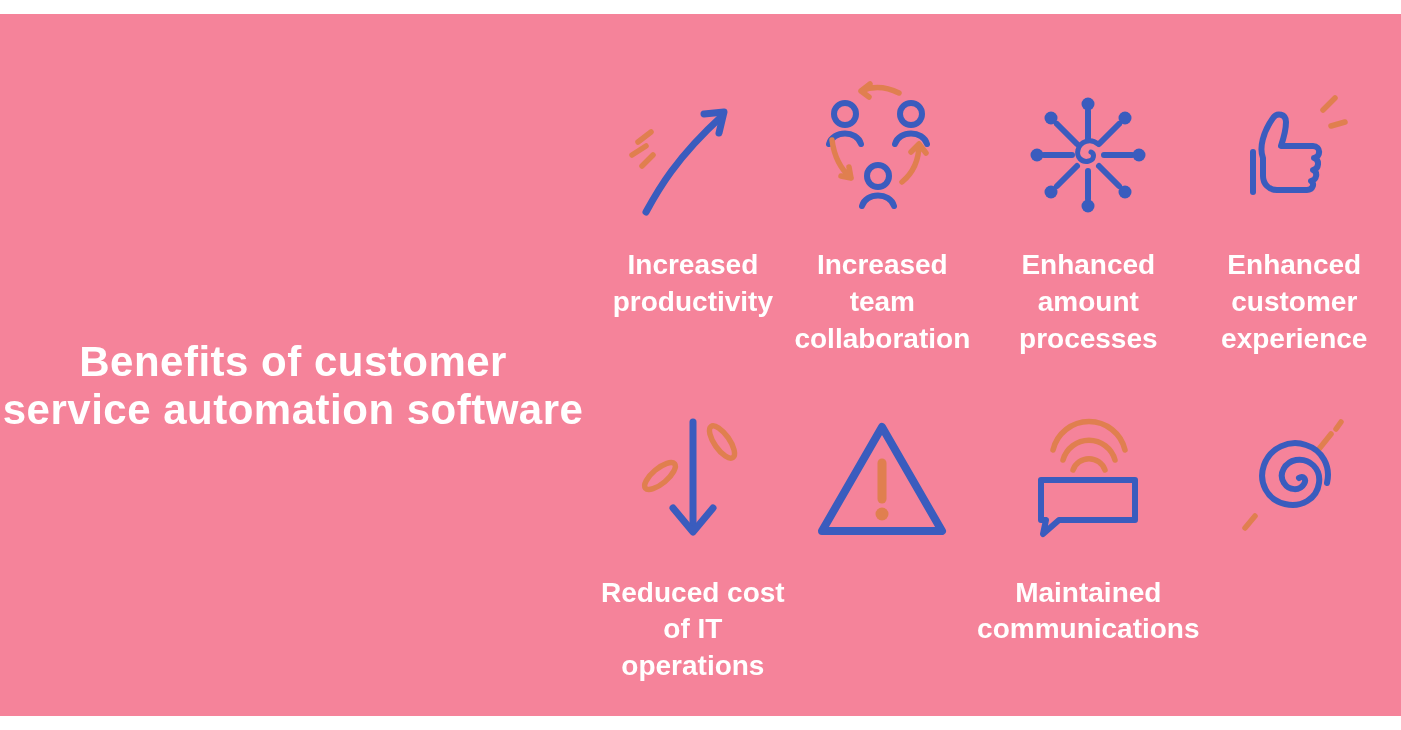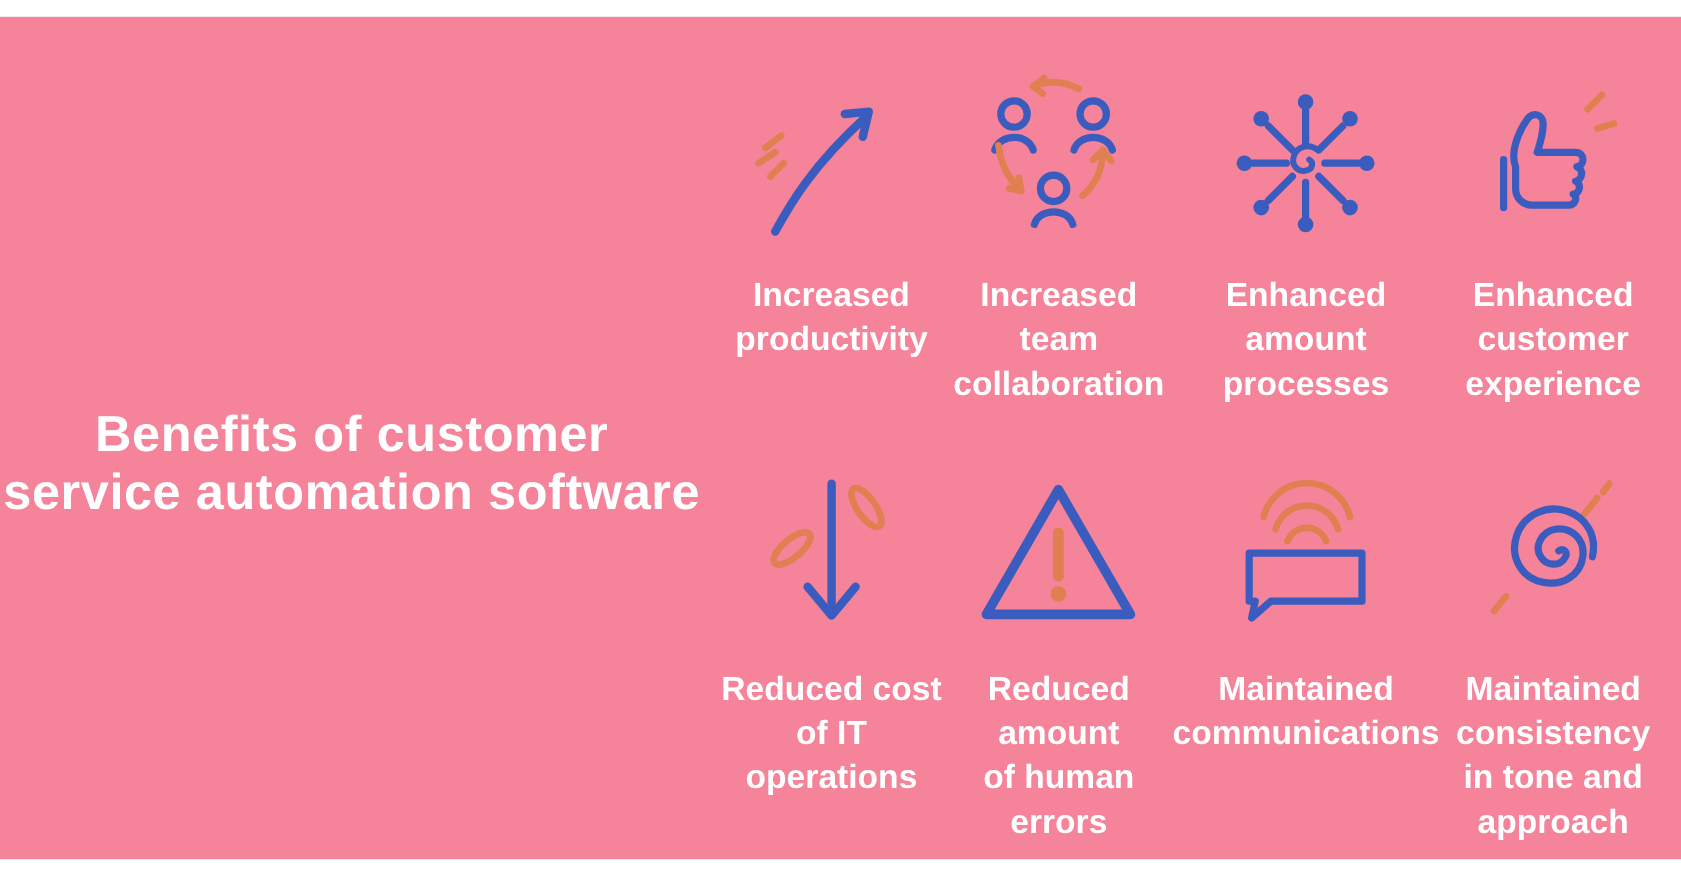--- a/index.html
+++ b/index.html
@@ -138,22 +138,20 @@
     </div>
 
     <div class="cell">
       <div class="icon-box">
         <svg width="150" height="140" viewBox="0 0 150 140">
           <path class="s-blue" stroke-width="8" d="M75 14 L135 118 L15 118 Z"></path>
           <path class="s-orange" stroke-width="9" d="M75 50 L75 86"></path>
           <circle class="f-orange" cx="75" cy="101" r="6.5"></circle>
         </svg>
       </div>
-      <div class="label">Reduced amount
-of human errors</div>
     </div>
 
     <div class="cell">
       <div class="icon-box">
         <svg width="150" height="150" viewBox="0 0 150 150">
           <path class="s-orange" stroke-width="5.5" d="M60 62 A 17 17 0 0 1 92 62"></path>
           <path class="s-orange" stroke-width="5.5" d="M50 52 A 27 27 0 0 1 102 52"></path>
           <path class="s-orange" stroke-width="5.5" d="M40 42 A 37 37 0 0 1 112 42"></path>
           <path class="s-blue" stroke-width="6" d="M28 72 L122 72 L122 112 L46 112 L30 126 L33 112 L28 112 Z"></path>
         </svg>
@@ -162,18 +160,16 @@
 communications</div>
     </div>
 
     <div class="cell">
       <div class="icon-box">
         <svg width="150" height="150" viewBox="0 0 150 150">
           <path class="s-orange" stroke-width="5.5" d="M122 14 L117 21 M112 26 L100 41 M36 108 L26 120"></path>
           <path class="s-blue" stroke-width="6" d="M80 70 C 84 67, 88 71, 85 76 C 81 83, 70 83, 65 75 C 59 66, 66 54, 77 52 C 91 50, 102 61, 100 75 C 98 91, 82 100, 66 96 C 48 92, 39 74, 45 57 C 51 40, 70 31, 87 37 C 103 42, 112 58, 108 75"></path>
         </svg>
       </div>
-      <div class="label">Maintained consistency
-in tone and approach</div>
     </div>
 
   </div>
 </div>
 
 </body></html>

